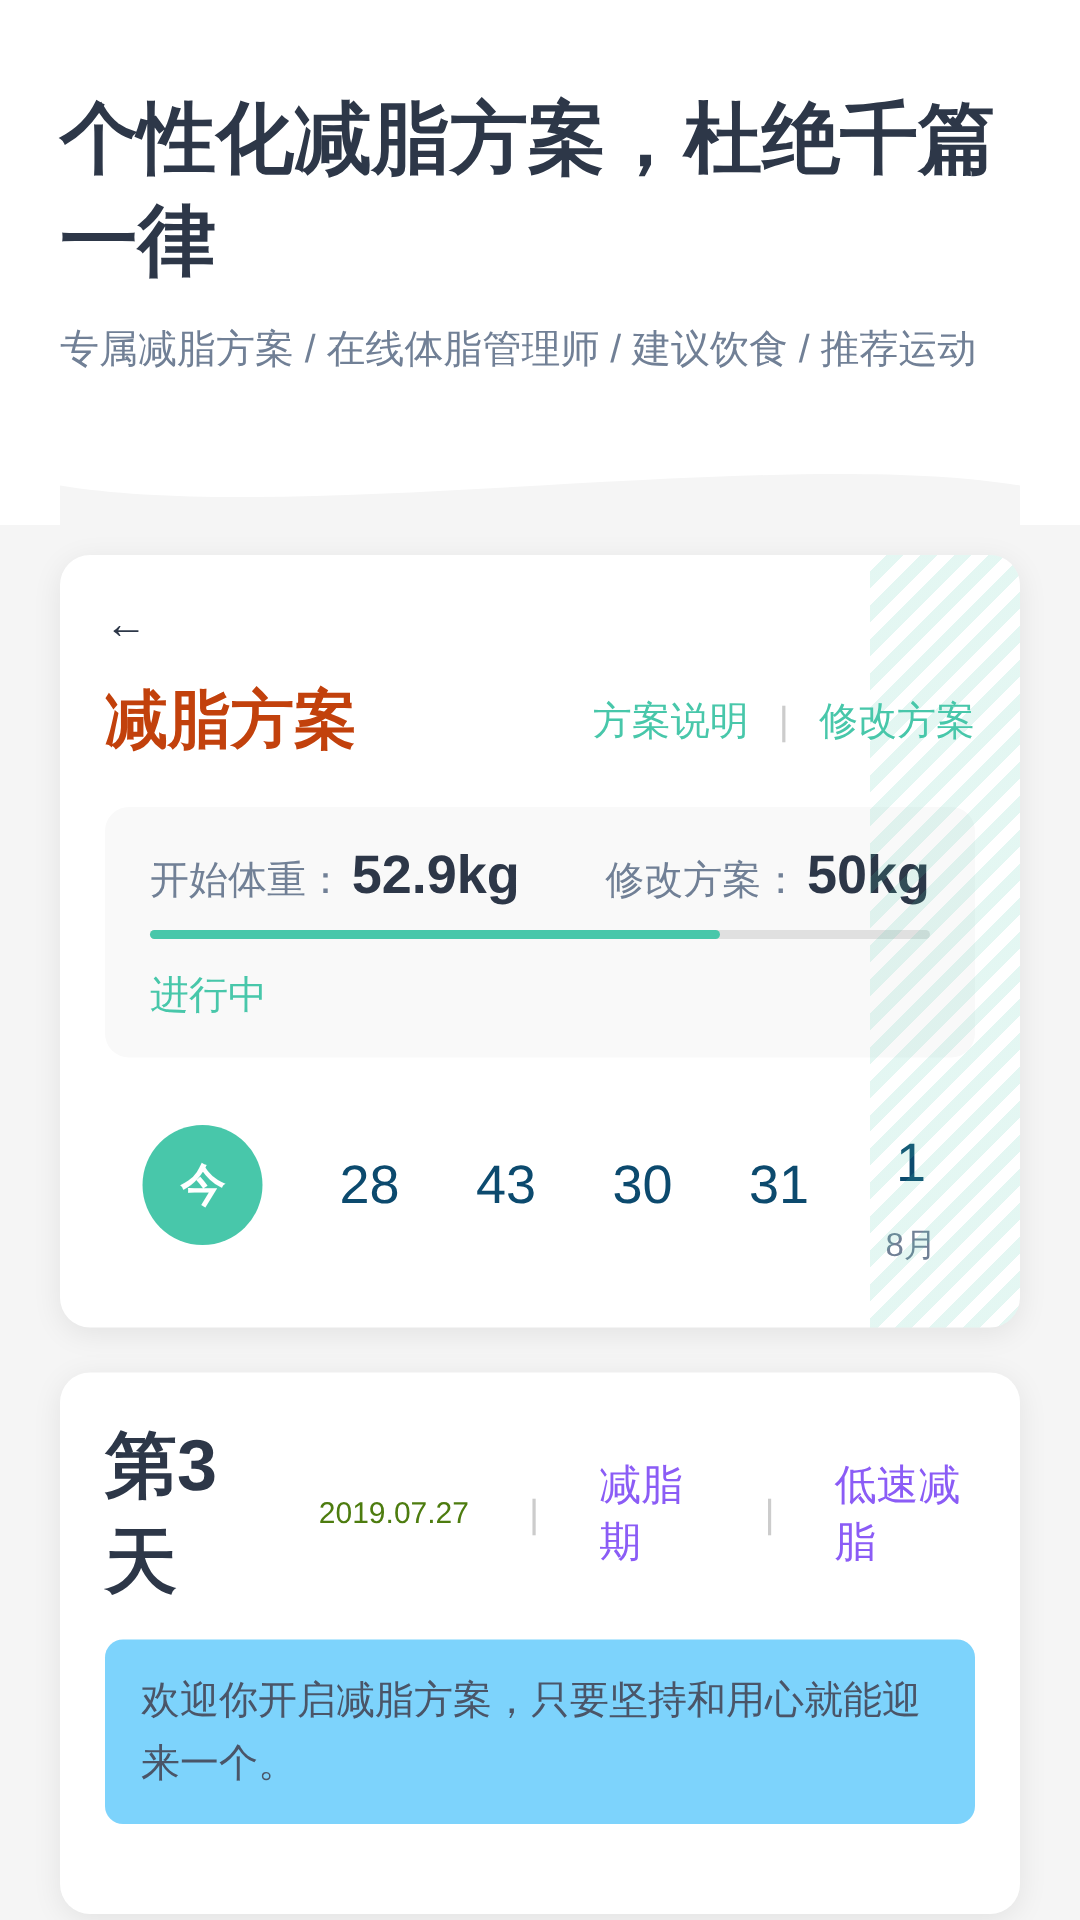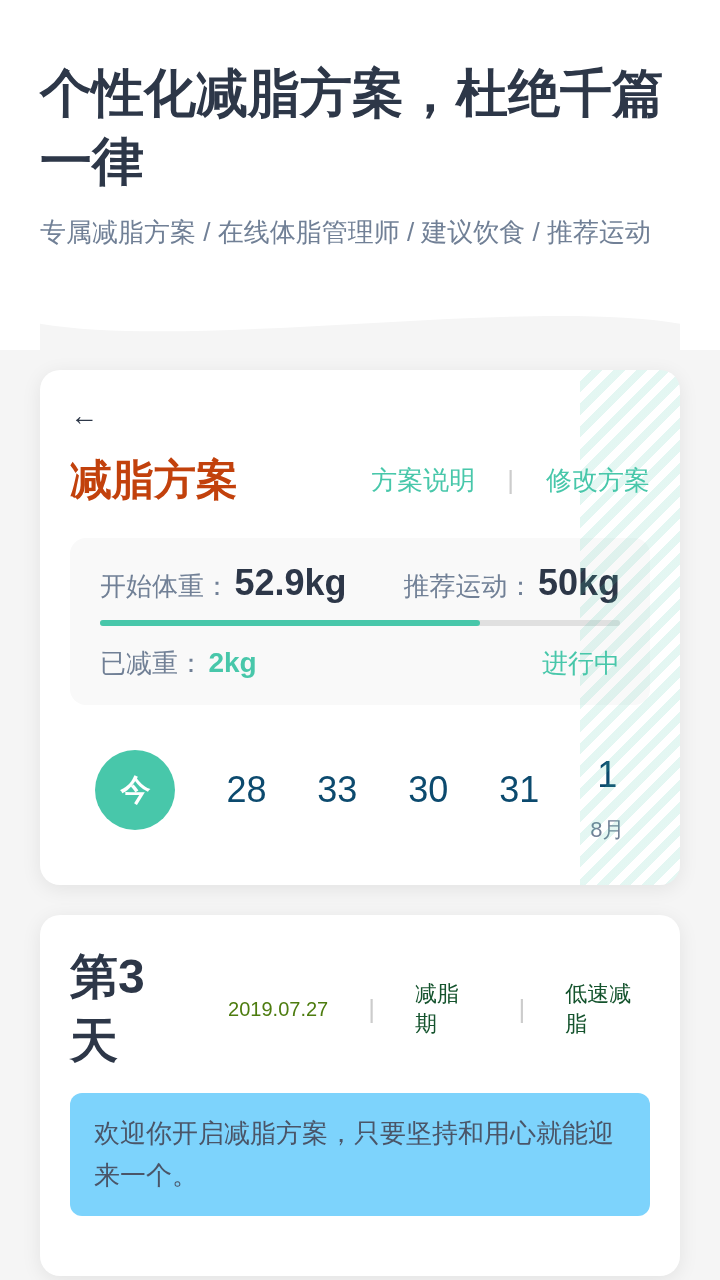--- a/index.html
+++ b/index.html
@@ -82,21 +82,21 @@
       margin-bottom: 30px;
     }
     .card-title {
       font-size: 42px;
       font-weight: 700;
       color: #c2410c;
     }
     .card-actions {
       display: flex;
       align-items: center;
-      gap: 32px;
+      gap: 20px;
       font-size: 26px;
       color: #48c7aa;
     }
     .divider-v {
       color: #ccc;
     }
 
     
     .weight-card {
       background: #f9f9f9;
@@ -206,22 +206,22 @@
       font-size: 48px;
       font-weight: 700;
       color: #2d3748;
     }
     .day-date {
       font-size: 20px;
       color: #4d7c0f;
       text-align: right;
     }
     .day-tag {
-      font-size: 22px;
-      color: #14532d;
+      font-size: 28px;
+      color: #8b5cf6;
     }
     .day-separator {
       color: #ccc;
       font-size: 26px;
     }
     .day-message {
       background: #7dd3fc;
       border-radius: 12px;
       padding: 20px 24px;
       font-size: 26px;
@@ -280,48 +280,44 @@
     </div>
 
     
     <div class="weight-card">
       <div class="weight-row">
         <div>
           <span class="weight-label">开始体重：</span>
           <span class="weight-value">52.9kg</span>
         </div>
         <div>
-          <span class="weight-label">推荐运动：</span>
+          <span class="weight-label">修改方案：</span>
           <span class="weight-value">50kg</span>
         </div>
       </div>
       <div class="progress-bar-container">
         <div class="progress-bar-fill" style="width: 73%;"></div>
       </div>
       <div class="loss-row">
-        <div>
-          <span class="loss-label">已减重：</span>
-          <span class="loss-value">2kg</span>
-        </div>
         <span class="status-badge">进行中</span>
       </div>
     </div>
 
     
     <div class="date-picker">
       <div class="date-item">
         <div class="date-circle">
           <span>今</span>
         </div>
       </div>
       <div class="date-item">
         <span class="date-num">28</span>
       </div>
       <div class="date-item">
-        <span class="date-num">33</span>
+        <span class="date-num">43</span>
       </div>
       <div class="date-item">
         <span class="date-num">30</span>
       </div>
       <div class="date-item">
         <span class="date-num">31</span>
       </div>
       <div class="date-item">
         <span class="date-num">1</span>
         <span class="date-month">8月</span>

